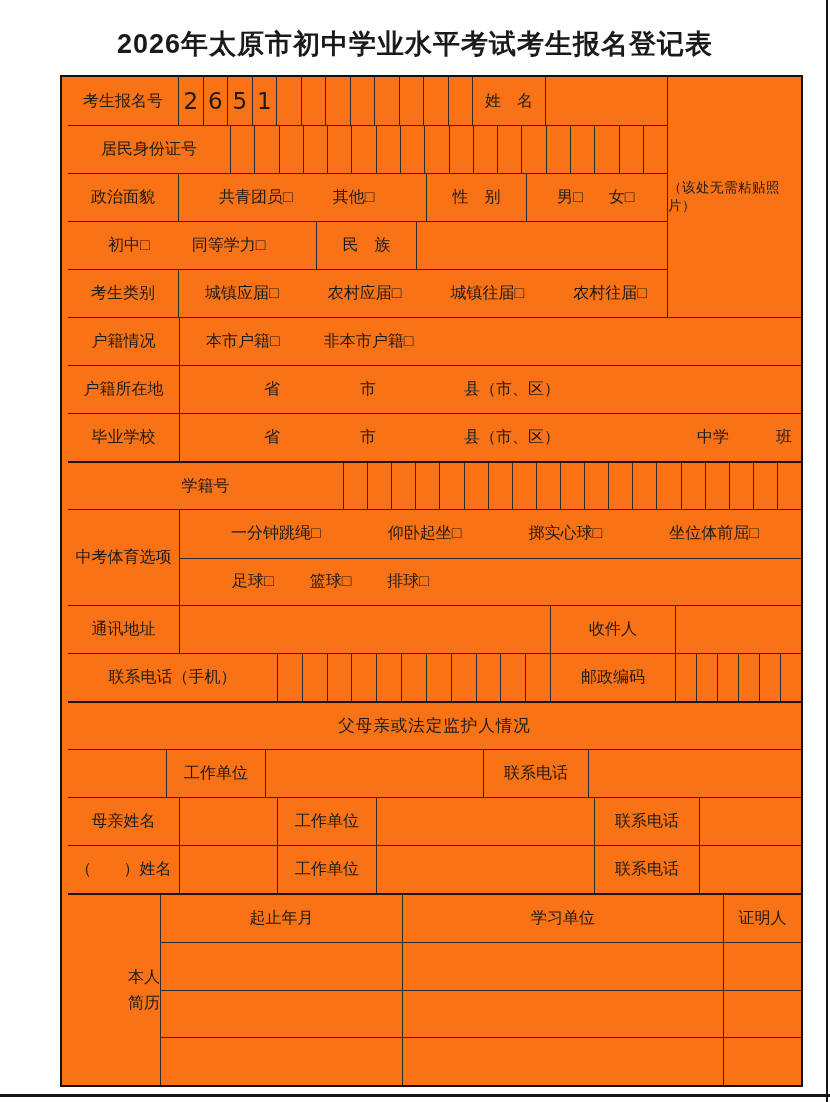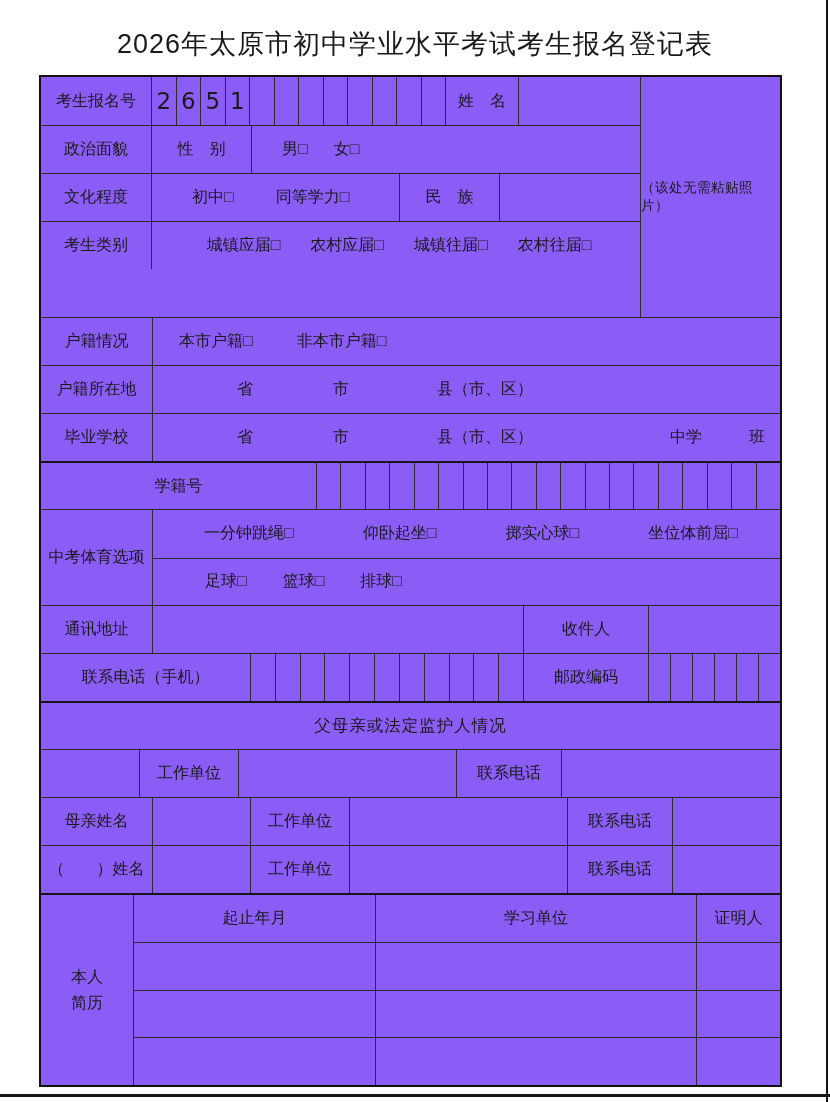--- a/index.html
+++ b/index.html
@@ -2,23 +2,23 @@
 <html lang="zh"><head>
 <meta charset="utf-8">
 <style>
   :root{ --ln:#2b2b2b; --txt:#1a1a1a; }
   *{ margin:0; padding:0; box-sizing:border-box; }
   body{ background:#ffffff; font-family:"Liberation Serif","DejaVu Serif",serif; color:var(--txt); }
   .page{ position:relative; width:830px; height:1102px; background:#fff; overflow:hidden; }
 
   .title{ position:absolute; top:26px; left:0; width:100%; text-align:center;
           font-family:"Liberation Sans","DejaVu Sans",sans-serif;
-          font-weight:normal; font-size:27px; letter-spacing:1px; }
-
-  .form-table{ position:absolute; left:39px; top:75px; width:743px; border:2px solid #111; background:#8b5cf6; }
+          font-weight:bold; font-size:27px; letter-spacing:1px; }
+
+  .form-table{ position:absolute; left:60px; top:75px; width:743px; border:2px solid #111; background:#f97316;padding-left:6px; }
 
   .trow{ display:flex; height:48px; border-top:1px solid var(--ln); }
   .top-left .trow:first-child{ border-top:none; }
   .thick-top{ border-top:2px solid #161616; }
 
   .c{ border-left:1px solid var(--ln); display:flex; align-items:center; font-size:16px; }
   .c:first-child{ border-left:none; }
   .lbl{ justify-content:center; text-align:center; }
 
   .top-section{ display:flex; height:240px; }
@@ -37,21 +37,21 @@
   .w371{ width:371px; } .w125{ width:125px; } .w209{ width:209px; } .w273{ width:273px; }
   .w98{ width:98px; } .w99{ width:99px; } .w218{ width:218px; } .w105{ width:105px; } .w241{ width:241px; } .w321{ width:321px; }
   .grow{ flex:1; }
 
   
   .optcell{ padding:0; }
   .opt{ white-space:nowrap; }
   .opts-political{ padding-left:40px; gap:40px; }
   .opts-gender{ padding-left:30px; gap:26px; }
   .opts-edu{ padding-left:40px; gap:42px; }
-  .opts-cat{ padding:0 20px 0 26px; justify-content:center;gap:30px; }
+  .opts-cat{ padding:0 20px 0 26px; justify-content:space-between;gap:30px; }
   .opts-hukou{ padding-left:26px; gap:44px; }
   .parts-hukou{ padding-left:84px; }
   .parts-hukou .opt:nth-child(2){ margin-left:80px; }
   .parts-hukou .opt:nth-child(3){ margin-left:88px; }
   .parts-school{ padding-left:84px; }
   .parts-school .opt:nth-child(2){ margin-left:80px; }
   .parts-school .opt:nth-child(3){ margin-left:88px; }
   .parts-school .opt:nth-child(4){ margin-left:137px; }
   .parts-school .opt:nth-child(5){ margin-left:47px; }
   .opts-pe1{ padding:0 42px 0 51px; justify-content:space-between; }
@@ -60,21 +60,21 @@
   
   .sports{ height:96px; }
   .pe-right{ flex:1; border-left:1px solid var(--ln); display:flex; flex-direction:column; }
   .pe-sub{ height:48px; display:flex; align-items:center; }
   .pe-sub + .pe-sub{ border-top:1px solid var(--ln); }
 
   .header-row{ justify-content:center; font-size:16.5px; letter-spacing:1px; }
 
   
   .resume{ display:flex; height:192px; border-top:2px solid #161616; }
-  .resume-label{ width:92px; display:flex; flex-direction:column; align-items:center; justify-content:center;
+  .resume-label{ width:92px; display:flex; flex-direction:column; align-items:flex-end; justify-content:center;
                  font-size:16px; line-height:26px; }
   .resume-right{ flex:1; border-left:1px solid var(--ln); display:flex; flex-direction:column; }
   .resume-right .trow:first-child{ border-top:none; }
 
   
   .edge-right{ position:absolute; top:0; right:2px; width:2px; height:100%; background:#151515; }
   .edge-bottom{ position:absolute; left:0; bottom:5px; width:100%; height:3px; background:#151515; }
 </style>
 </head>
 <body>
@@ -100,32 +100,58 @@
               <div class="bx"></div>
               <div class="bx"></div>
               <div class="bx"></div>
               <div class="bx"></div>
               <div class="bx"></div>
             </div>
           <div class="c lbl w73">姓　名</div>
           <div class="c grow"></div>
         </div>
 
+        <div class="trow">
+          <div class="c lbl w162">居民身份证号</div>
+          <div class="c boxes grow">
+              <div class="bx"></div>
+              <div class="bx"></div>
+              <div class="bx"></div>
+              <div class="bx"></div>
+              <div class="bx"></div>
+              <div class="bx"></div>
+              <div class="bx"></div>
+              <div class="bx"></div>
+              <div class="bx"></div>
+              <div class="bx"></div>
+              <div class="bx"></div>
+              <div class="bx"></div>
+              <div class="bx"></div>
+              <div class="bx"></div>
+              <div class="bx"></div>
+              <div class="bx"></div>
+              <div class="bx"></div>
+              <div class="bx"></div>
+            </div>
+        </div>
 
         <div class="trow">
           <div class="c lbl w110">政治面貌</div>
+          <div class="c optcell opts-political w248">
+              <span class="opt">共青团员□</span>
+              <span class="opt">其他□</span>
+            </div>
           <div class="c lbl w100">性　别</div>
           <div class="c optcell opts-gender grow">
               <span class="opt">男□</span>
               <span class="opt">女□</span>
             </div>
         </div>
 
         <div class="trow">
-          <div class="c lbl w110">文化程度</div>
           <div class="c optcell opts-edu w248">
               <span class="opt">初中□</span>
               <span class="opt">同等学力□</span>
             </div>
           <div class="c lbl w100">民　族</div>
           <div class="c grow"></div>
         </div>
 
         <div class="trow">
           <div class="c lbl w110">考生类别</div>

